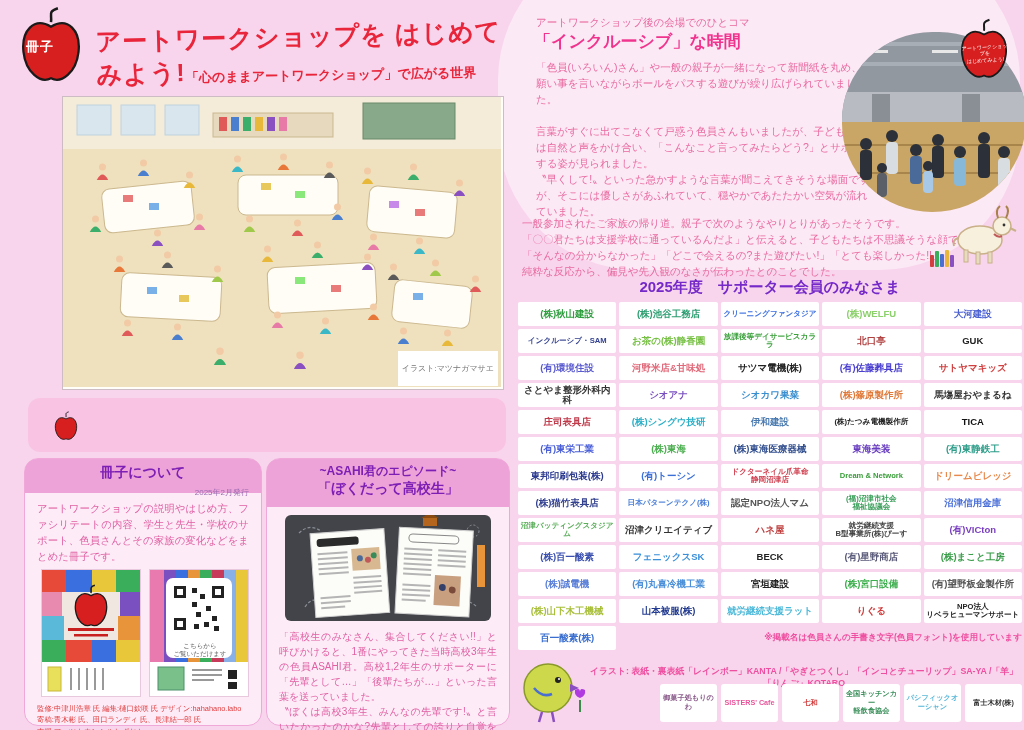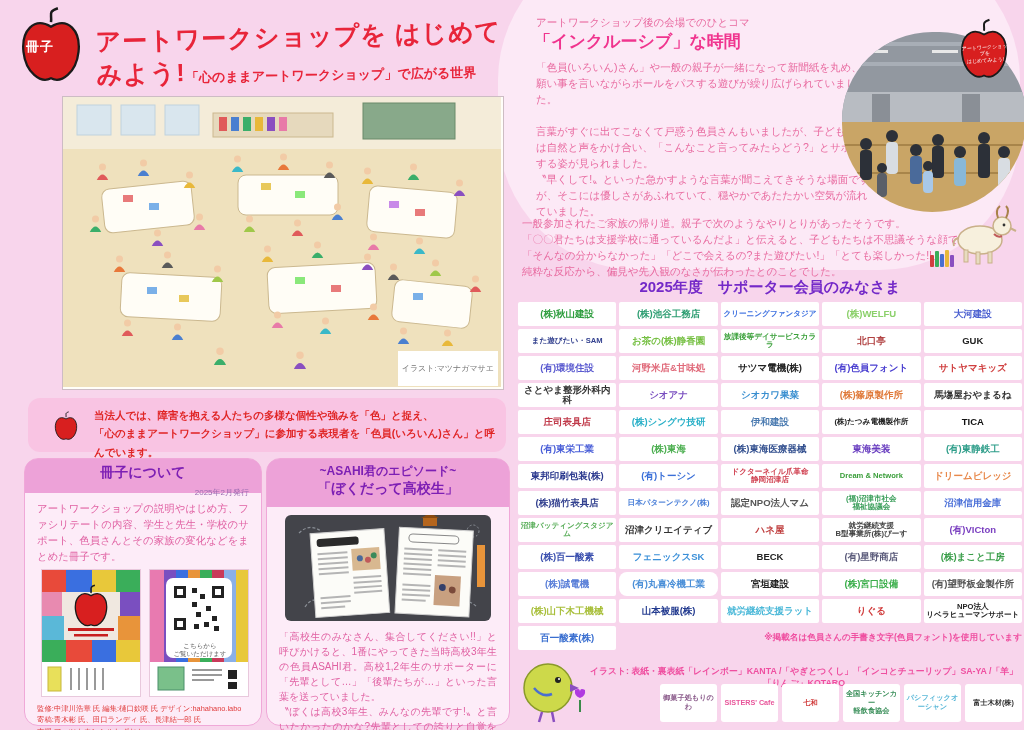--- a/index.html
+++ b/index.html
@@ -171,22 +171,20 @@
         <use href="#psn" x="230" y="254" width="14" height="18" style="color:#8a4fc0"></use>
       </g>
     </svg>
     <div class="abs" id="illus-caption">イラスト:マツナガマサエ</div>
   </div>
 
   <div class="abs" id="note">
     <svg class="abs" id="note-apple" viewBox="0 0 60 68" style="color:#d81f1f">
         <use href="#apple"></use>
       </svg>
-    <div class="abs" id="note-text">当法人では、障害を抱える人たちの多様な個性や強みを「色」と捉え、
-「心のままアートワークショップ」に参加する表現者を「色員(いろいん)さん」と呼んでいます。</div>
   </div>
 
   <div class="abs lbox" id="box-about">
     <div class="bhead" id="about-head">冊子について</div>
     <div class="abs" id="about-date">2025年2月発行</div>
     <div class="abs" id="about-body">アートワークショップの説明やはじめ方、ファシリテートの内容、学生と先生・学校のサポート、色員さんとその家族の変化などをまとめた冊子です。</div>
     <div class="abs" id="thumbs">
       <div class="thumb">
         <svg width="98" height="126" viewBox="0 0 98 126">
           <rect width="98" height="92" fill="#f0e8e0"></rect>
@@ -398,29 +396,29 @@
     <span style="height:12px;background:#8a4fc0"></span>
   </div>
 
   <div class="abs" id="supp-title">2025年度　サポーター会員のみなさま</div>
   <div class="abs" id="supporter-grid">
       <div class="cell" style="color: rgb(47, 158, 63);">(株)秋山建設</div>
       <div class="cell" style="color: rgb(46, 158, 114);">(株)池谷工務店</div>
       <div class="cell two" style="color: rgb(59, 111, 224);">クリーニングファンタジア</div>
       <div class="cell" style="color: rgb(139, 208, 106);">(株)WELFU</div>
       <div class="cell" style="color: rgb(74, 95, 208);">大河建設</div>
-      <div class="cell two" style="color: rgb(51, 65, 143);">また遊びたい・SAM</div>
+      <div class="cell two" style="color: rgb(51, 65, 143);">インクルーシブ・SAM</div>
       <div class="cell" style="color: rgb(118, 192, 67);">お茶の(株)静香園</div>
       <div class="cell two" style="color: rgb(58, 160, 58);">放課後等デイサービスカララ</div>
       <div class="cell" style="color: rgb(176, 64, 64);">北口亭</div>
       <div class="cell" style="color: rgb(34, 34, 34);">GUK</div>
       <div class="cell" style="color: rgb(91, 91, 208);">(有)環境住設</div>
       <div class="cell" style="color: rgb(224, 106, 122);">河野米店&amp;甘味処</div>
       <div class="cell" style="color: rgb(34, 34, 34);">サツマ電機(株)</div>
-      <div class="cell" style="color: rgb(74, 63, 208);">(有)色員フォント</div>
+      <div class="cell" style="color: rgb(74, 63, 208);">(有)佐藤葬具店</div>
       <div class="cell" style="color: rgb(208, 64, 64);">サトヤマキッズ</div>
       <div class="cell" style="color: rgb(51, 51, 51);">さとやま整形外科内科</div>
       <div class="cell" style="color: rgb(122, 79, 192);">シオアナ</div>
       <div class="cell" style="color: rgb(58, 143, 208);">シオカワ果菜</div>
       <div class="cell" style="color: rgb(224, 122, 58);">(株)篠原製作所</div>
       <div class="cell" style="color: rgb(51, 51, 51);">馬塲屋おやまるね</div>
       <div class="cell" style="color: rgb(192, 58, 74);">庄司表具店</div>
       <div class="cell" style="color: rgb(42, 176, 200);">(株)シングウ技研</div>
       <div class="cell" style="color: rgb(74, 122, 176);">伊和建設</div>
       <div class="cell two" style="color: rgb(34, 34, 34);">(株)たつみ電機製作所</div>
@@ -447,21 +445,21 @@
       <div class="cell" style="color: rgb(192, 64, 64);">ハネ屋</div>
       <div class="cell two" style="color: rgb(68, 68, 68);">就労継続支援
 B型事業所(株)ぴーす</div>
       <div class="cell" style="color: rgb(122, 63, 192);">(有)VICton</div>
       <div class="cell" style="color: rgb(58, 79, 174);">(株)百一酸素</div>
       <div class="cell" style="color: rgb(58, 143, 216);">フェニックスSK</div>
       <div class="cell" style="color: rgb(34, 34, 34);">BECK</div>
       <div class="cell" style="color: rgb(90, 90, 122);">(有)星野商店</div>
       <div class="cell" style="color: rgb(58, 158, 74);">(株)まこと工房</div>
       <div class="cell" style="color: rgb(90, 127, 216);">(株)誠電機</div>
-      <div class="cell" style="color: rgb(74, 143, 216); border-radius: 8px;">(有)丸喜冷機工業</div>
+      <div class="cell" style="color: rgb(74, 143, 216);">(有)丸喜冷機工業</div>
       <div class="cell" style="color: rgb(34, 34, 34);">宮垣建設</div>
       <div class="cell" style="color: rgb(58, 174, 74);">(株)宮口設備</div>
       <div class="cell" style="color: rgb(85, 85, 85);">(有)望野板金製作所</div>
       <div class="cell" style="color: rgb(168, 191, 58);">(株)山下木工機械</div>
       <div class="cell" style="color: rgb(34, 58, 143);">山本被服(株)</div>
       <div class="cell" style="color: rgb(74, 184, 216);">就労継続支援ラット</div>
       <div class="cell" style="color: rgb(208, 58, 58);">りぐる</div>
       <div class="cell two" style="color: rgb(34, 34, 34);">NPO法人
 リベラヒューマンサポート</div>
       <div class="cell" style="color: rgb(58, 111, 208);">百一酸素(株)</div>

